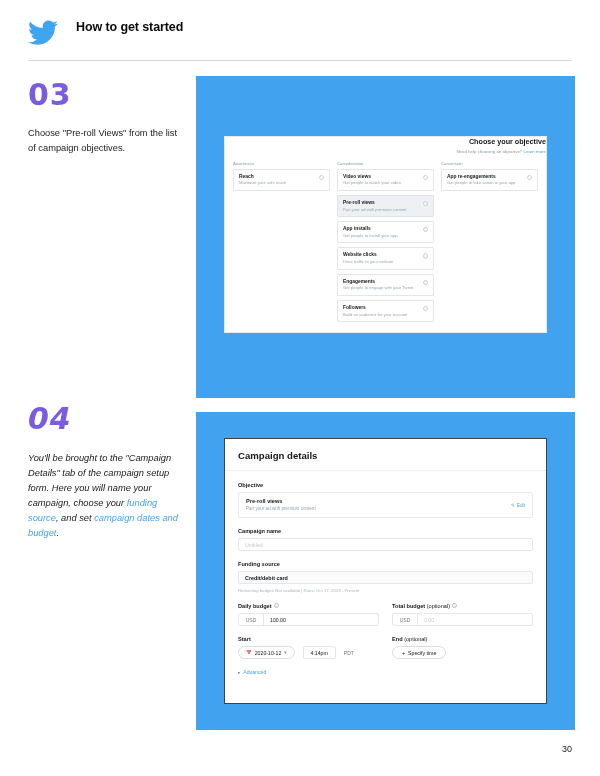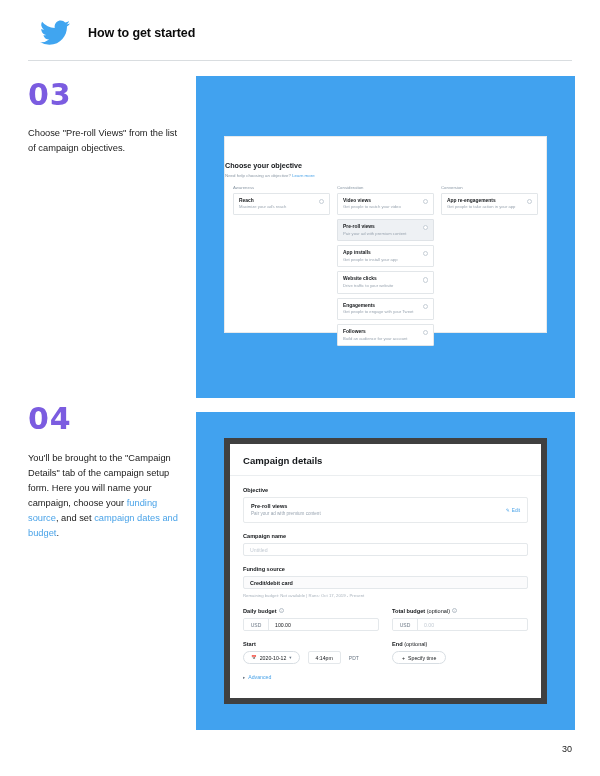--- a/index.html
+++ b/index.html
@@ -6,49 +6,49 @@
   html, body {
     width: 600px; height: 776px;
     background: #ffffff;
     font-family: "Liberation Sans", sans-serif;
     color: #14171a;
     overflow: hidden;
   }
   .page { position: relative; width: 600px; height: 776px; background:#fff; }
 
   
-  .header { position:absolute; left:40px; top:20px; display:flex; align-items:center; gap:18px; }
+  .header { position:absolute; left:28px; top:20px; display:flex; gap:18px; }
   .bird { width:30px; height:26px; display:block; }
   .header-title { font-size:12.5px; font-weight:700; letter-spacing:-0.1px; color:#0b0b0b; }
   .header-rule { position:absolute; left:28px; top:60px; width:544px; height:1px; background:#d9dde0; }
 
   
   .step-num {
     font-size:30px; font-weight:700; color:#7b5ce0; letter-spacing:1px;
     font-family:"DejaVu Sans", sans-serif; line-height:1;
   }
   .step-text { font-size:9.3px; line-height:1.62; color:#1a1a1a; width:158px; }
   .step-text .lnk { color:#4aa3e8; }
 
   #step3-block { position:absolute; left:28px; top:80px; }
   #step3-block .step-text { margin-top:16px; }
-  #step4-block { position:absolute; left:28px; top:404px; }
+  #step4-block { position:absolute; left:28px; top:404px;font-style:italic; }
   #step4-block .step-text { margin-top:17px; }
 
   
   .blue-panel { position:absolute; background:#41a2ef; }
   #panel-objective { left:196px; top:76px; width:379px; height:322px; }
   #panel-campaign  { left:196px; top:412px; width:379px; height:318px; }
 
   
   #objective-card {
     position:absolute; left:28px; top:60px; width:323px; height:197px;
     background:#ffffff; border:1px solid #e7eaec;
   }
-  .obj-head { text-align:left; padding-top:24px; }
+  .obj-head { text-align:right; padding-top:0; }
   .obj-title { font-size:7.2px; font-weight:700; color:#14171a; }
   .obj-sub { font-size:4.4px; color:#8b98a5; margin-top:2.5px; }
   .obj-sub .lnk { color:#4aa3e8; }
 
   .obj-cols { display:flex; padding:7px 8px 0 8px; gap:7px; }
   .obj-col { flex:1; }
   .obj-col-label { font-size:4.3px; color:#8b98a5; margin-bottom:3px; }
   .obj-item {
     border:1px solid #e2e6e9; background:#fff; border-radius:1px;
     padding:4px 5px 4.5px 5px; margin-bottom:4px; position:relative; min-height:20px;
@@ -57,21 +57,21 @@
   .obj-item-title { font-size:4.9px; font-weight:700; color:#14171a; }
   .obj-item-desc { font-size:4.2px; color:#9aa5b1; margin-top:1.8px; }
   .radio {
     position:absolute; right:5px; top:5px; width:5.4px; height:5.4px;
     border:0.8px solid #c6ced6; border-radius:50%; background:#fff;
   }
 
   
   #campaign-card {
     position:absolute; left:28px; top:26px; width:323px; height:266px;
-    background:#ffffff; border:6px solid #404040;
+    background:#ffffff; border:1px solid #404040;
   }
   .cd-title-bar { padding:11px 13px 9px 13px; border-bottom:1px solid #ebeef0; }
   .cd-title { font-size:9.6px; font-weight:700; color:#14171a; }
   .cd-body { padding:11px 13px 0 13px; }
 
   .fld-label { font-size:5.6px; font-weight:700; color:#14171a; margin-bottom:4px; }
   .fld-label .opt { font-weight:400; color:#14171a; }
   .info-i {
     display:inline-block; width:5px; height:5px; border:0.7px solid #b6bfc8;
     border-radius:50%; font-size:3.6px; line-height:4px; text-align:center;

